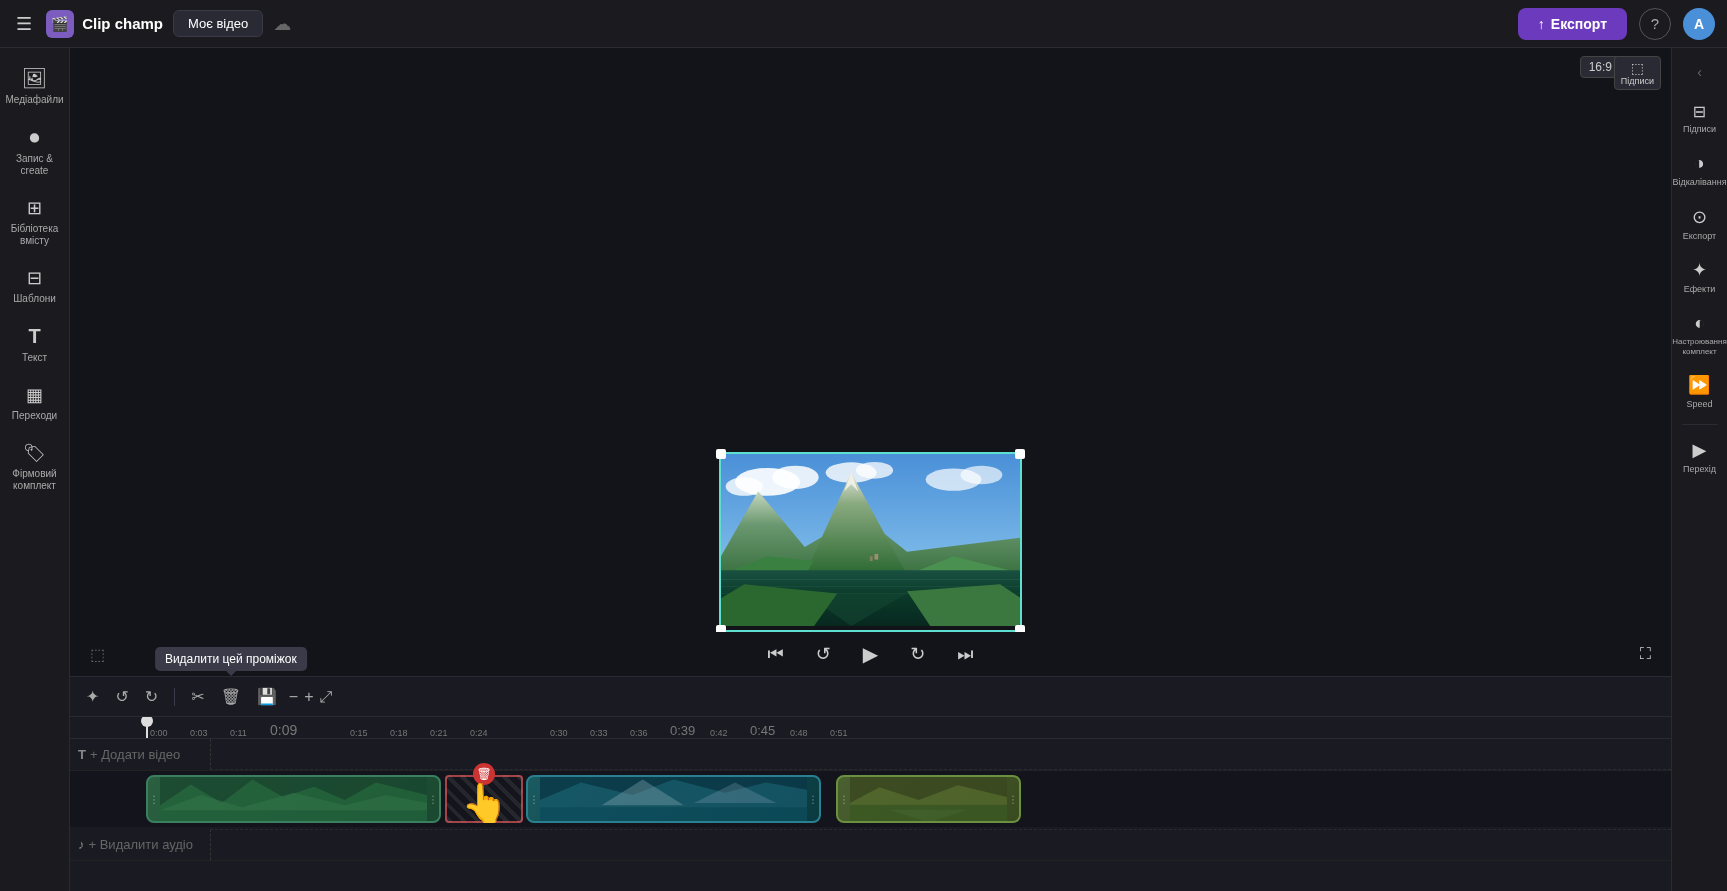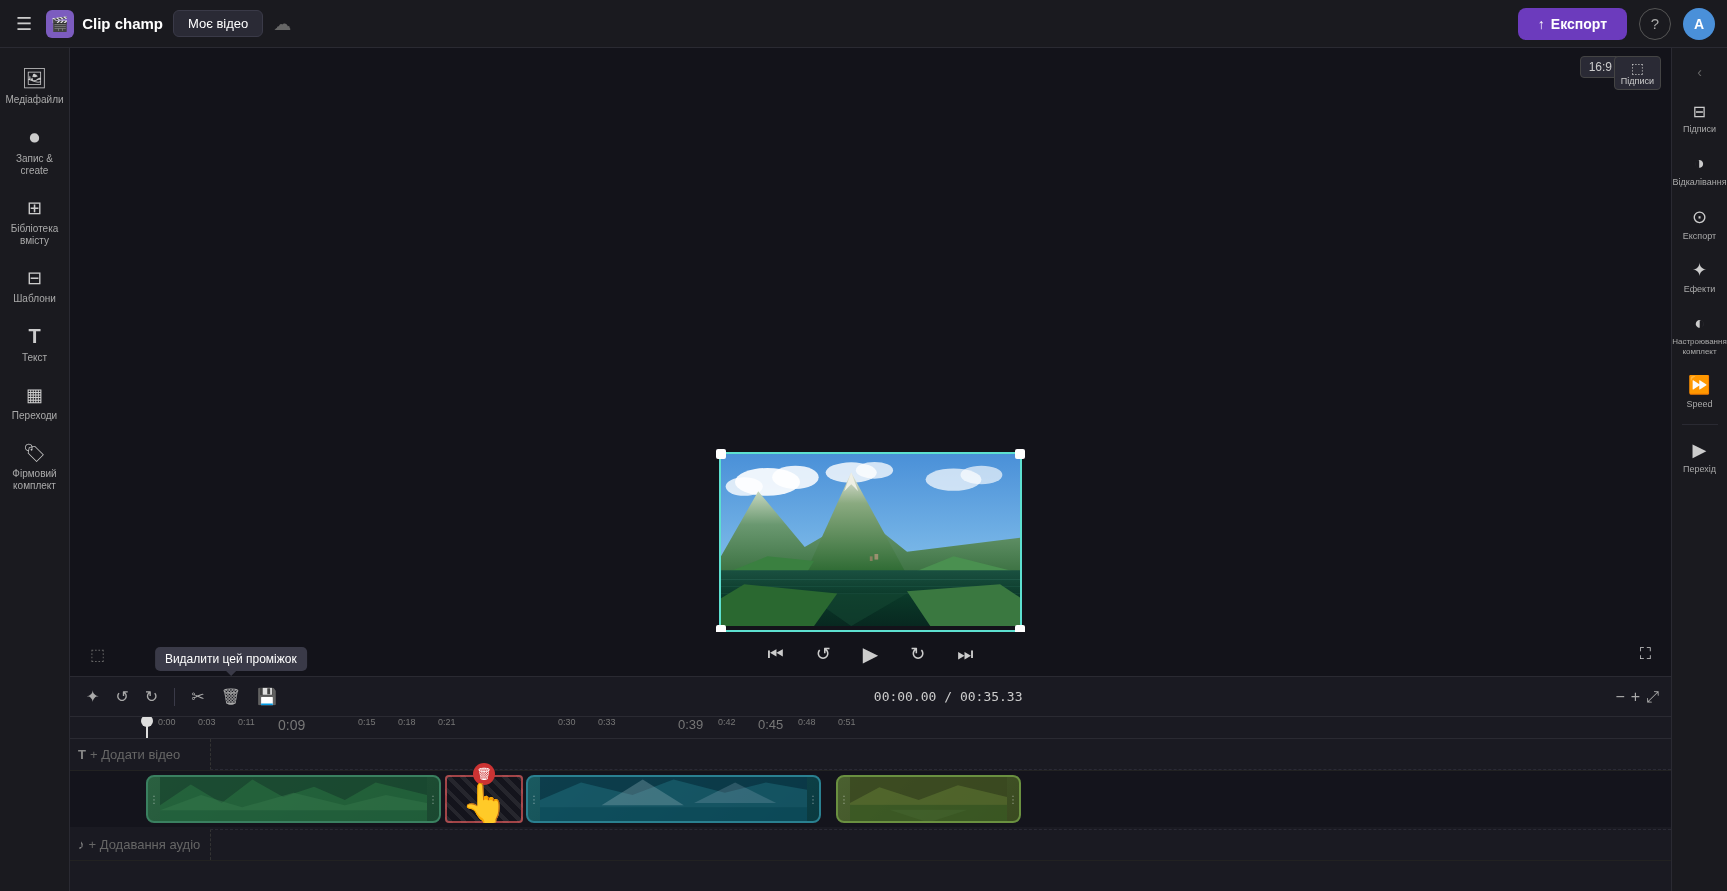--- a/index.html
+++ b/index.html
@@ -616,36 +616,35 @@
         <button class="tl-btn">✦</button>
         <button class="tl-btn">↺</button>
         <button class="tl-btn">↻</button>
         <div class="tl-divider"></div>
         <button class="tl-btn">✂</button>
         <div class="tooltip-container">
           <div class="tooltip-box">Видалити цей проміжок</div>
           <button class="tl-btn">🗑</button>
         </div>
         <button class="tl-btn">💾</button>
-        <div class="tl-time-display">00:00.00 / 00:35.33</div>
         <div class="tl-zoom-btns">
           <button class="tl-zoom-btn">−</button>
           <button class="tl-zoom-btn">+</button>
           <button class="tl-zoom-btn">⤢</button>
         </div>
       </div>
 
       <div class="timeline-ruler" style="position:relative; height:22px; background:#1a1a22; overflow:hidden;">
         <div style="position:absolute; left:0; top:0; bottom:0; width:76px; background:#1a1a22; z-index:5;"></div>
 
         <div style="position:absolute; left:76px; top:0; width:2px; height:100%; background:#ddd; z-index:10;">
           <div style="position:absolute; top:-2px; left:-5px; width:12px; height:12px; background:#ddd; border-radius:50%;"></div>
         </div>
 
-        <div style="position:absolute; left:88px; top:0; display:flex; align-items:flex-start; height:100%;">
+        <div style="position:absolute; left:80px; top:0; display:flex; align-items:flex-end; height:100%;">
           <span style="font-size:9px;color:#777;width:40px;text-align:left;">0:00</span>
           <span style="font-size:9px;color:#777;width:40px;text-align:left;">0:03</span>
           <span style="font-size:9px;color:#777;width:40px;text-align:left;">0:11</span>
           <span style="font-size:14px;color:#777;width:40px;text-align:left;">0:09</span>
           <span style="font-size:9px;color:#777;width:40px;text-align:left;"></span>
           <span style="font-size:9px;color:#777;width:40px;text-align:left;">0:15</span>
           <span style="font-size:9px;color:#777;width:40px;text-align:left;">0:18</span>
           <span style="font-size:9px;color:#777;width:40px;text-align:left;">0:21</span>
           <span style="font-size:9px;color:#777;width:40px;text-align:left;margin-top:48px;">0:24</span>
           <span style="font-size:9px;color:#777;width:40px;text-align:left;"></span>
@@ -730,21 +729,21 @@
               <div class="clip-handle">⋮</div>
             </div>
 
           </div>
         </div>
 
         <div class="track-row" style="height:32px; margin-top:2px;">
           <div class="track-label">
             <span style="font-size:13px;color:#888;">♪</span>
             <button class="add-btn">
-              <span>+ Додавання аудіо</span>
+              <span>+ Видалити аудіо</span>
             </button>
           </div>
           <div style="flex:1; height:100%; border-left:1px dashed #333; border-top: 1px dashed #2a2a35;"></div>
         </div>
 
       </div>
     </div>
   </div>
 
   <div class="right-sidebar">

